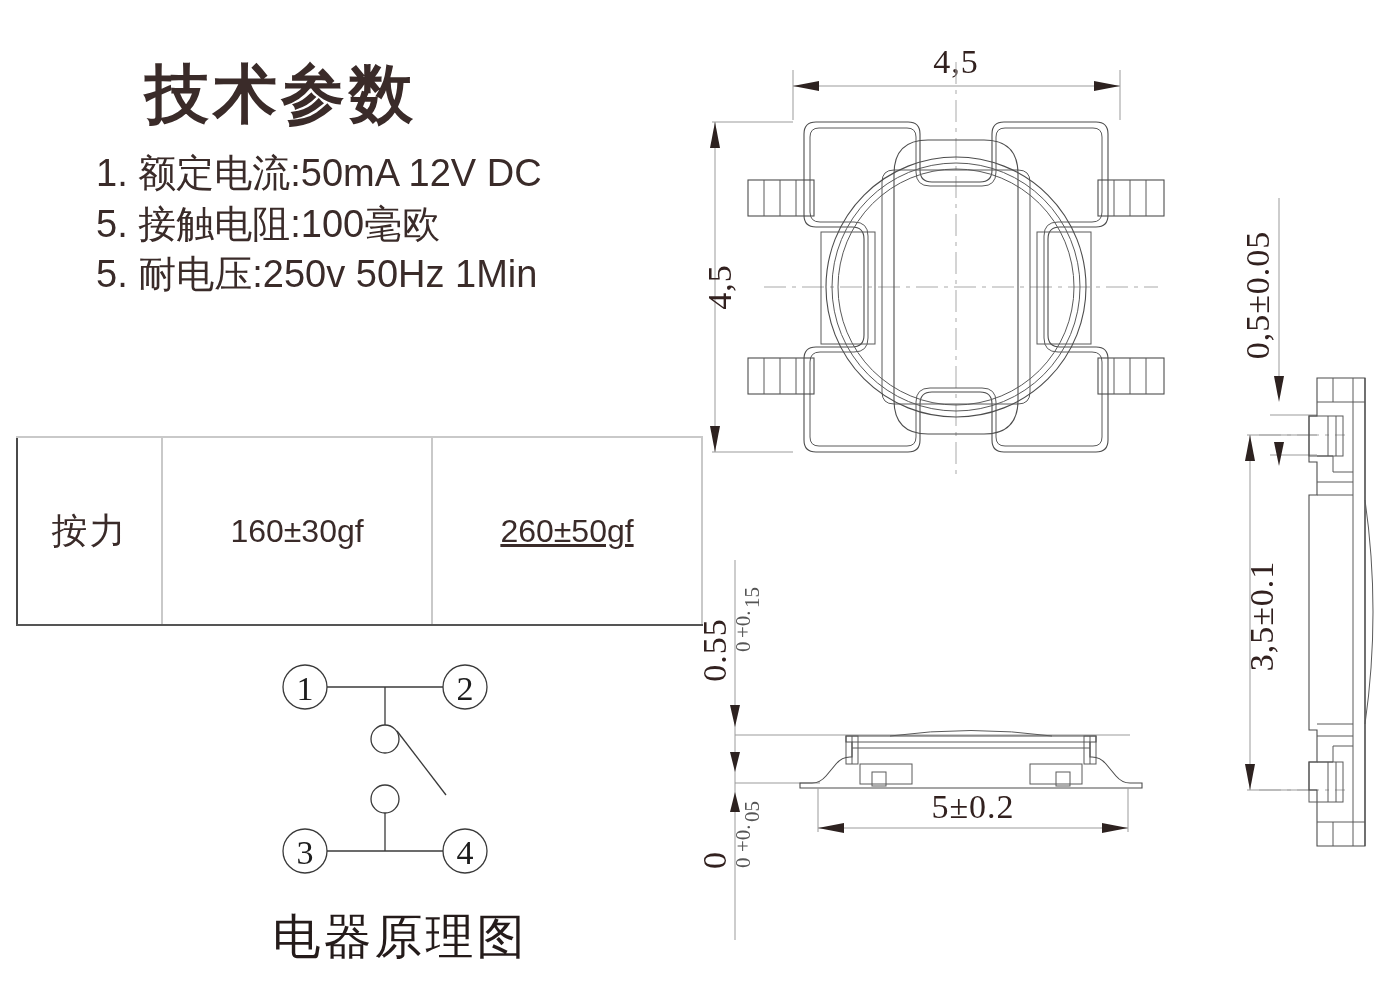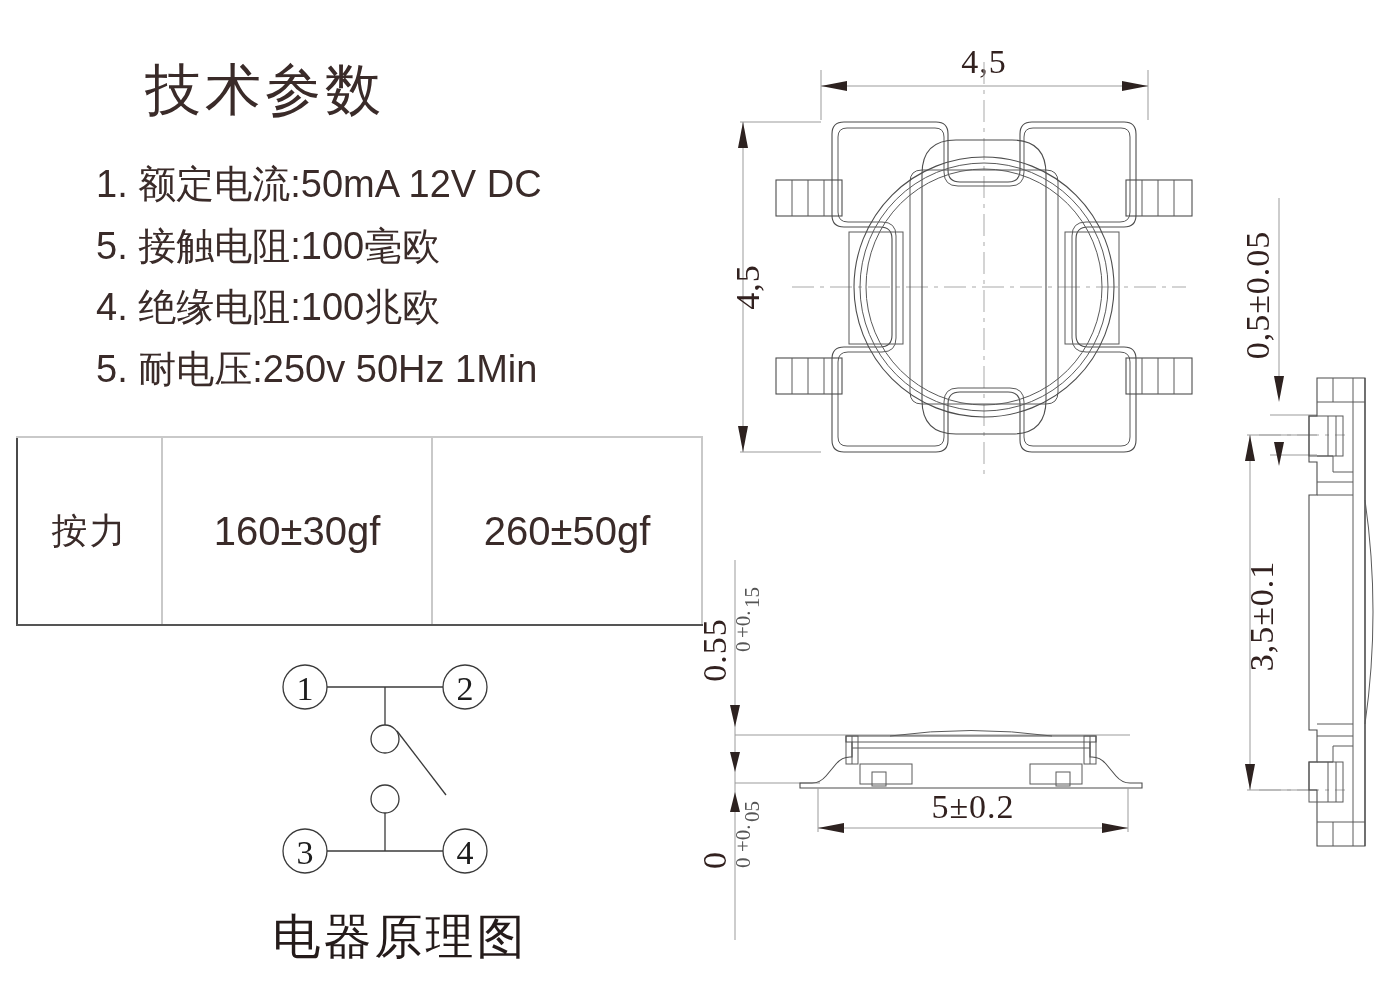--- a/index.html
+++ b/index.html
@@ -7,58 +7,57 @@
   body{
     width:1400px;height:1000px;position:relative;overflow:hidden;
     font-family:"Liberation Sans","DejaVu Sans",sans-serif;
     color:#3a2b29;
   }
   #sheet{position:absolute;left:0;top:0;width:1400px;height:1000px;}
 
   
   .spec-title{
     position:absolute;left:145px;top:62px;
-    font-size:56px;line-height:1;font-weight:400;
+    font-size:64px;line-height:1;font-weight:700;
     letter-spacing:4px;color:#3a2b29;white-space:nowrap;
   }
   .spec-list{position:absolute;left:96px;top:148px;width:620px;}
   .spec-row{
     font-size:38px;line-height:1.33;white-space:nowrap;color:#3a2b29;
     letter-spacing:0px;
-    margin-top:11px;
   }
 
   
   .spec-table{
     position:absolute;left:16px;top:436px;width:679px;height:190px;
     border-collapse:collapse;table-layout:fixed;
   }
   .spec-table td{
     border:2px solid #c9c9c9;
     text-align:center;vertical-align:middle;
-    font-size:40px;color:#3a2b29;padding:0;
+    font-size:32px;color:#3a2b29;padding:0;
   }
   .spec-table td.c0{width:143px;font-size:36px;letter-spacing:2px;}
   .spec-table td.c1{width:268px;}
-  .spec-table td.c2{width:268px;}
+  .spec-table td.c2{width:268px;text-decoration:underline;}
   .spec-table tr{height:95px;margin-top:40px;}
   .spec-table{border-left:2px solid #4a4a4a;}
   .spec-table td:first-child{border-left:2px solid #4a4a4a;}
   .spec-table tr:last-child td{border-bottom:2px solid #555;}
 
   
   .schematic{position:absolute;left:250px;top:655px;width:300px;height:230px;}
   .schematic-caption{
     position:absolute;left:250px;top:905px;width:300px;text-align:center;
     font-size:48px;letter-spacing:3px;color:#241b1a;white-space:nowrap;
   }
 
   
   .view{position:absolute;}
-  #view-top{left:716px;top:40px;width:480px;height:450px;}
+  #view-top{left:688px;top:40px;width:480px;height:450px;}
   #view-front{left:700px;top:520px;width:500px;height:430px;}
   #view-side{left:1225px;top:170px;width:175px;height:700px;}
 
   svg{display:block;overflow:visible;}
   .dl{stroke:#9b9b9b;stroke-width:1;fill:none;}       
   .ol{stroke:#4d4d4d;stroke-width:1.1;fill:none;}      
   .ol2{stroke:#5a5a5a;stroke-width:1;fill:none;}
   .cl{stroke:#a9a9a9;stroke-width:1;fill:none;
       stroke-dasharray:22 6 4 6;}                      
   .ar{fill:#2d2220;}
@@ -81,21 +80,20 @@
 </head>
 <body>
 
 <div id="sheet">
 
   <div class="spec-title">技术参数</div>
 
   <div class="spec-list">
     <div class="spec-row">1. 额定电流:50mA  12V DC</div>
     <div class="spec-row">5. 接触电阻:100毫欧</div>
-    <div class="spec-row">4. 绝缘电阻:100兆欧</div>
     <div class="spec-row">5. 耐电压:250v  50Hz  1Min</div>
   </div>
 
   <table class="spec-table">
     <tbody>
         <tr>
       <td class="c0">按力</td>
       <td class="c1">160±30gf</td>
       <td class="c2">260±50gf</td>
     </tr>

